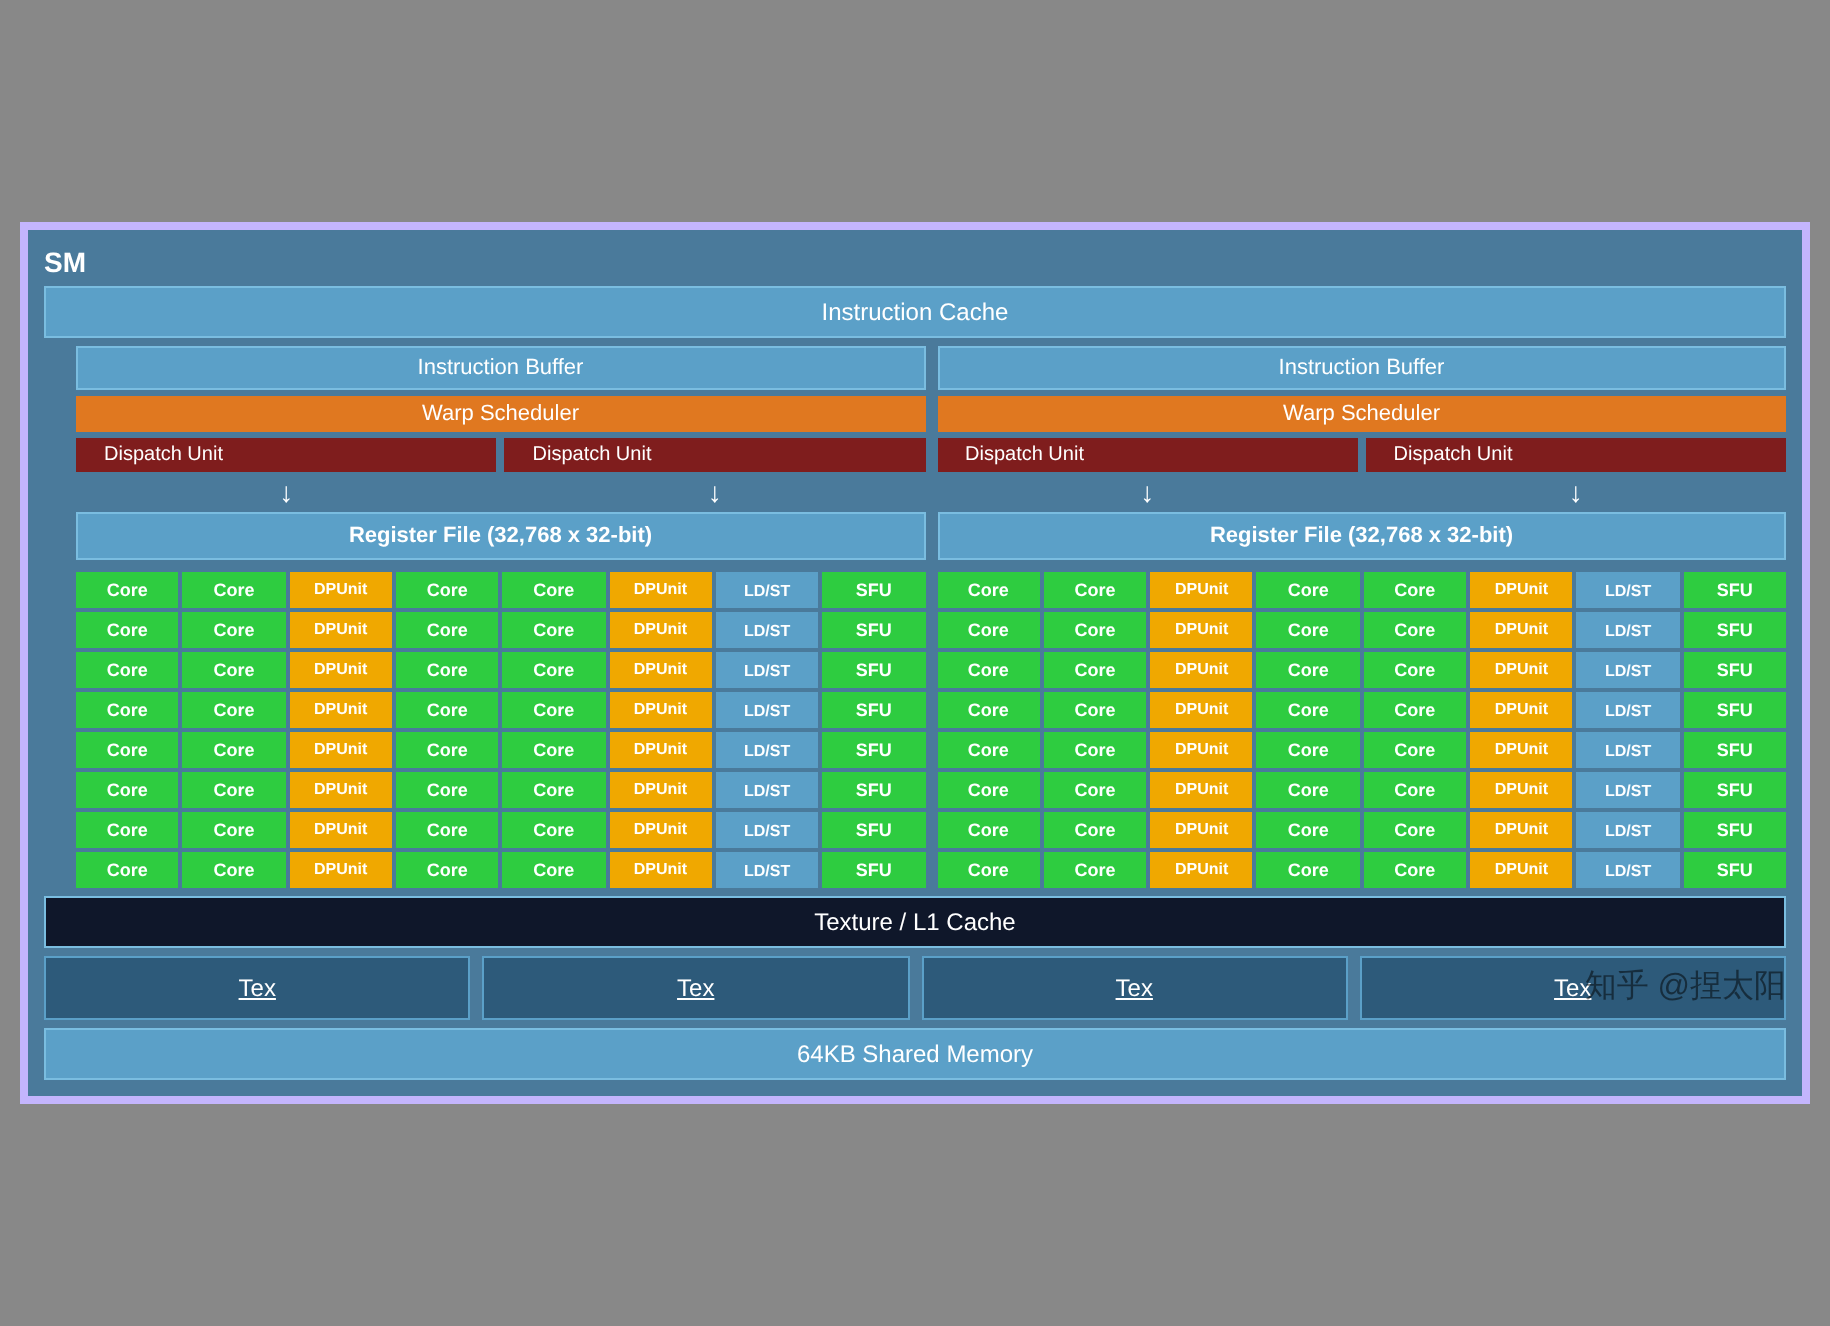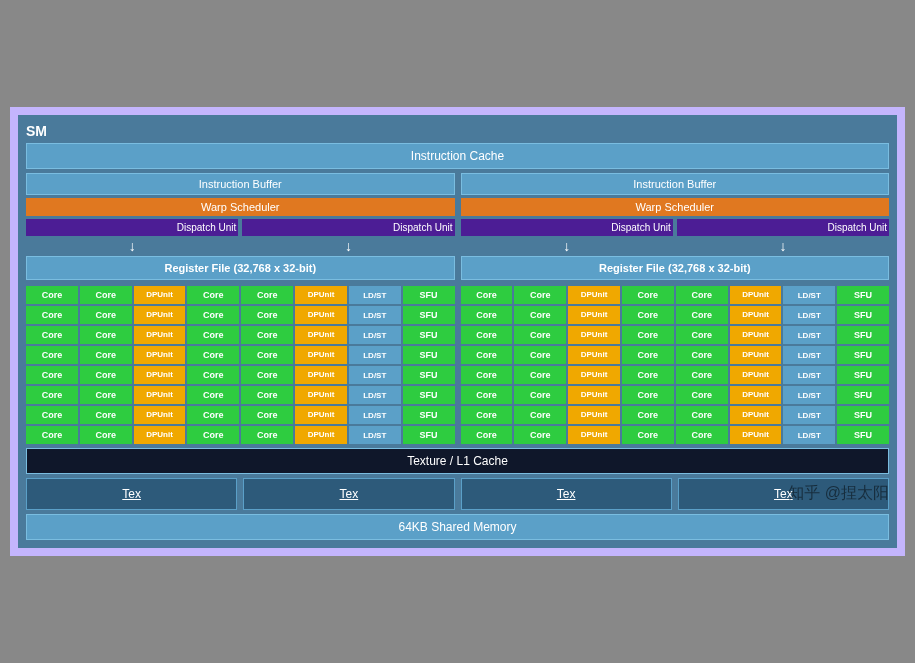--- a/index.html
+++ b/index.html
@@ -6,21 +6,21 @@
     body {
       background: #888;
       display: flex;
       justify-content: center;
       align-items: center;
       min-height: 100vh;
       font-family: Arial, sans-serif;
     }
     .sm-container {
       background: #4a7a9b;
-      border: 8px solid #c4b5fd;
+      border: 4px solid #c4b5fd;
       padding: 8px;
       width: 895px;
       position: relative;
     }
     .sm-label {
       color: white;
       font-weight: bold;
       font-size: 14px;
       margin-bottom: 4px;
     }
@@ -29,20 +29,21 @@
       border: 1px solid #7abde0;
       text-align: center;
       color: white;
       font-size: 12px;
       padding: 5px;
       margin-bottom: 4px;
     }
     .two-col {
       display: flex;
       gap: 6px;
+      margin-left: 16px;
     }
     .half {
       flex: 1;
       display: flex;
       flex-direction: column;
       gap: 3px;
     }
     .instr-buffer {
       background: #5ba0c8;
       border: 1px solid #7abde0;
@@ -57,25 +58,25 @@
       color: white;
       font-size: 11px;
       padding: 3px;
     }
     .dispatch-row {
       display: flex;
       gap: 4px;
     }
     .dispatch-unit {
       flex: 1;
-      background: #4c1d95;
+      background: #7f1d1d;
       color: white;
       font-size: 10px;
-      text-align: right;
-      padding: 3px 2px;
+      text-align: left;
+      padding: 3px 14px;
     }
     .arrow-row {
       display: flex;
       gap: 4px;
     }
     .arrow-cell {
       flex: 1;
       text-align: center;
       color: white;
       font-size: 14px;

